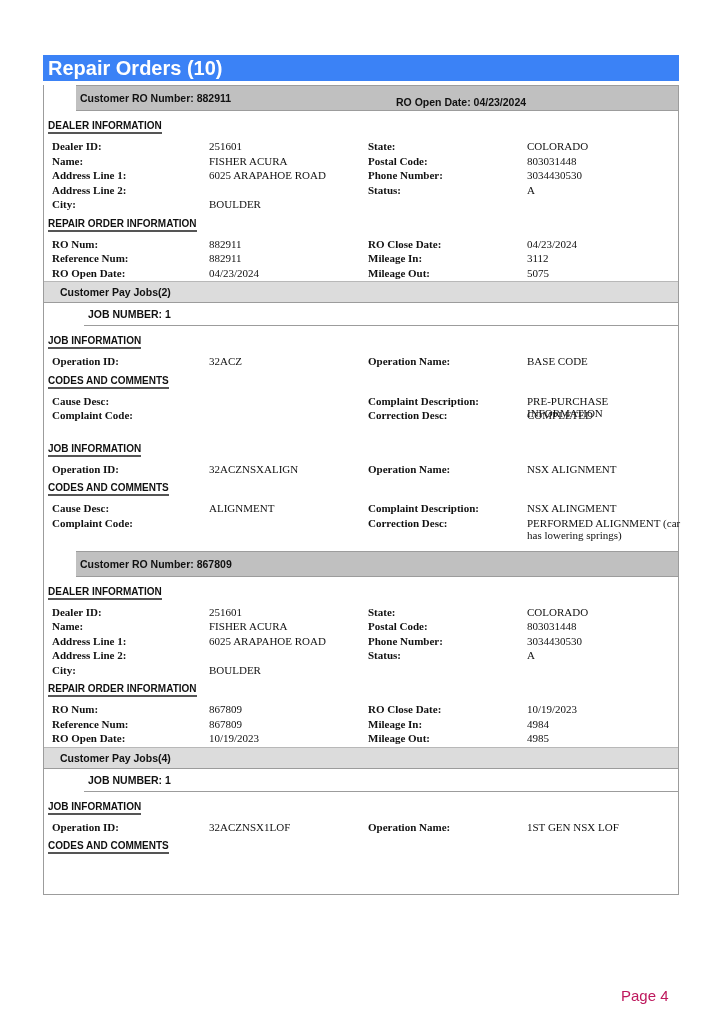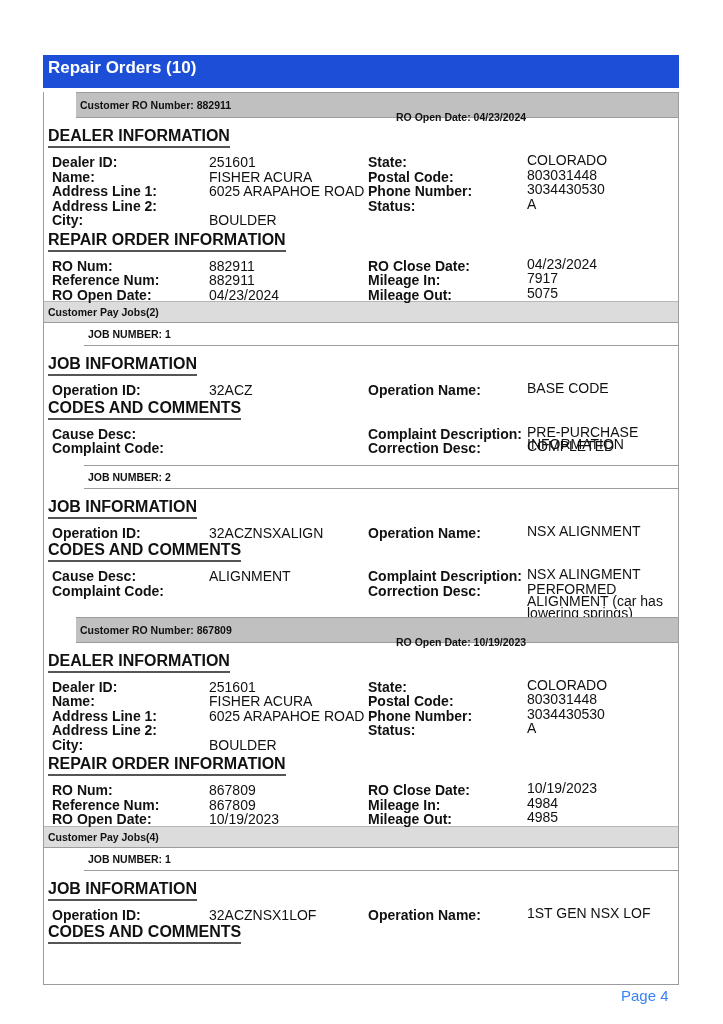--- a/index.html
+++ b/index.html
@@ -1,36 +1,36 @@
 <!DOCTYPE html>
 <html><head>
 <meta charset="utf-8">
 <style>
   html, body { margin: 0; padding: 0; background: #ffffff; }
   body { width: 723px; height: 1024px; position: relative; font-family: "Liberation Sans", sans-serif; color: #111; overflow: hidden; }
   .page { position: absolute; left: 43px; top: 55px; width: 636px; }
-  .title-bar { background: #1d4ed8; color: #fff; font-weight: bold; font-size: 17px; height: 33px; line-height: 26px; padding-left: 5px; }
+  .title-bar { background: #3b82f6; color: #fff; font-weight: bold; font-size: 20px; height: 26px; line-height: 26px; padding-left: 5px; }
   .gap { height: 4px; background: #fff; }
   .frame { border-left: 1px solid #9c9c9c; border-right: 1px solid #9c9c9c; border-bottom: 1px solid #9c9c9c; }
   .ro-band { background: #c0c0c0; height: 24px; line-height: 24px; font-size: 10.5px; font-weight: bold; position: relative; padding-left: 4px; border-top: 1px solid #9c9c9c; border-bottom: 1px solid #9c9c9c; margin-left: 32px; }
-  .ro-band .right { position: absolute; left: 320px; top: 12px; text-align: center; }
+  .ro-band .right { position: absolute; left: 320px; top: 4px; text-align: center; }
   .section { padding: 0 4px; }
-  .sec-title { display: inline-block; font-weight: bold; font-size: 16px; border-bottom: 2px solid #555; padding-bottom: 1px; margin-top: 9px; margin-bottom: 6px; }
-  .row { position: relative; height: 14.5px; font-size: 14px; }
+  .sec-title { display: inline-block; font-weight: bold; font-size: 10px; border-bottom: 2px solid #555; padding-bottom: 1px; margin-top: 9px; margin-bottom: 6px; }
+  .row { position: relative; height: 14.5px; font-size: 11px; font-family: Liberation Serif, serif; }
   .row.tall { height: 26px; }
   .row span { position: absolute; top: 0; }
   .c1 { left: 4px; font-weight: bold; }
   .c2 { left: 161px; }
   .c3 { left: 320px; font-weight: bold; }
   .c4 { left: 479px; width: 155px; line-height: 12px; }
-  .jobs-band { background: #dcdcdc; height: 20px; line-height: 20px; font-size: 10.5px; font-weight: bold; padding-left: 4px; border-top: 1px solid #b8b8b8; border-bottom: 1px solid #9c9c9c; }
+  .jobs-band { background: #dcdcdc; height: 20px; line-height: 20px; font-size: 10.5px; font-weight: bold; padding-left: 16px; border-top: 1px solid #b8b8b8; border-bottom: 1px solid #9c9c9c; }
   .job-num { height: 22px; line-height: 22px; font-size: 10.5px; font-weight: bold; padding-left: 4px; border-bottom: 1px solid #9c9c9c; margin-left: 40px; }
   .job-num.top { border-top: 1px solid #9c9c9c; }
   .spacer { height: 10px; }
-  .footer { position: absolute; left: 621px; top: 987px; font-size: 15px; color: #3b82f6; }
+  .footer { position: absolute; left: 621px; top: 987px; font-size: 15px; color: #be185d; }
 </style>
 </head>
 <body>
 
 <div class="page">
   <div class="title-bar">Repair Orders (10)</div>
   <div class="gap"></div>
   <div class="frame">
 
     <div class="ro-band">
@@ -73,21 +73,21 @@
       <div class="row">
           <span class="c1">RO Num:</span>
           <span class="c2">882911</span>
           <span class="c3">RO Close Date:</span>
           <span class="c4">04/23/2024</span>
         </div>
       <div class="row">
           <span class="c1">Reference Num:</span>
           <span class="c2">882911</span>
           <span class="c3">Mileage In:</span>
-          <span class="c4">7917</span>
+          <span class="c4">3112</span>
         </div>
       <div class="row">
           <span class="c1">RO Open Date:</span>
           <span class="c2">04/23/2024</span>
           <span class="c3">Mileage Out:</span>
           <span class="c4">5075</span>
         </div>
     </div>
     <div class="jobs-band">Customer Pay Jobs(2)</div>
     <div class="job-num">JOB NUMBER: 1</div>
@@ -107,21 +107,20 @@
           <span class="c4">PRE-PURCHASE INFORMATION</span>
         </div>
       <div class="row">
           <span class="c1">Complaint Code:</span>
           <span class="c2"></span>
           <span class="c3">Correction Desc:</span>
           <span class="c4">COMPLETED</span>
         </div>
       <div class="spacer"></div>
     </div>
-    <div class="job-num top">JOB NUMBER: 2</div>
     <div class="section">
       <div class="sec-title">JOB INFORMATION</div>
       <div class="row">
           <span class="c1">Operation ID:</span>
           <span class="c2">32ACZNSXALIGN</span>
           <span class="c3">Operation Name:</span>
           <span class="c4">NSX ALIGNMENT</span>
         </div>
       <div class="sec-title" style="margin-top:2px">CODES AND COMMENTS</div>
       <div class="row">
@@ -134,21 +133,20 @@
           <span class="c1">Complaint Code:</span>
           <span class="c2"></span>
           <span class="c3">Correction Desc:</span>
           <span class="c4">PERFORMED ALIGNMENT (car has lowering springs)</span>
         </div>
       <div style="height:8px"></div>
     </div>
 
     <div class="ro-band">
       <span>Customer RO Number: 867809</span>
-      <span class="right">RO Open Date: 10/19/2023</span>
     </div>
     <div class="section">
       <div class="sec-title">DEALER INFORMATION</div>
       <div class="row">
           <span class="c1">Dealer ID:</span>
           <span class="c2">251601</span>
           <span class="c3">State:</span>
           <span class="c4">COLORADO</span>
         </div>
       <div class="row">

